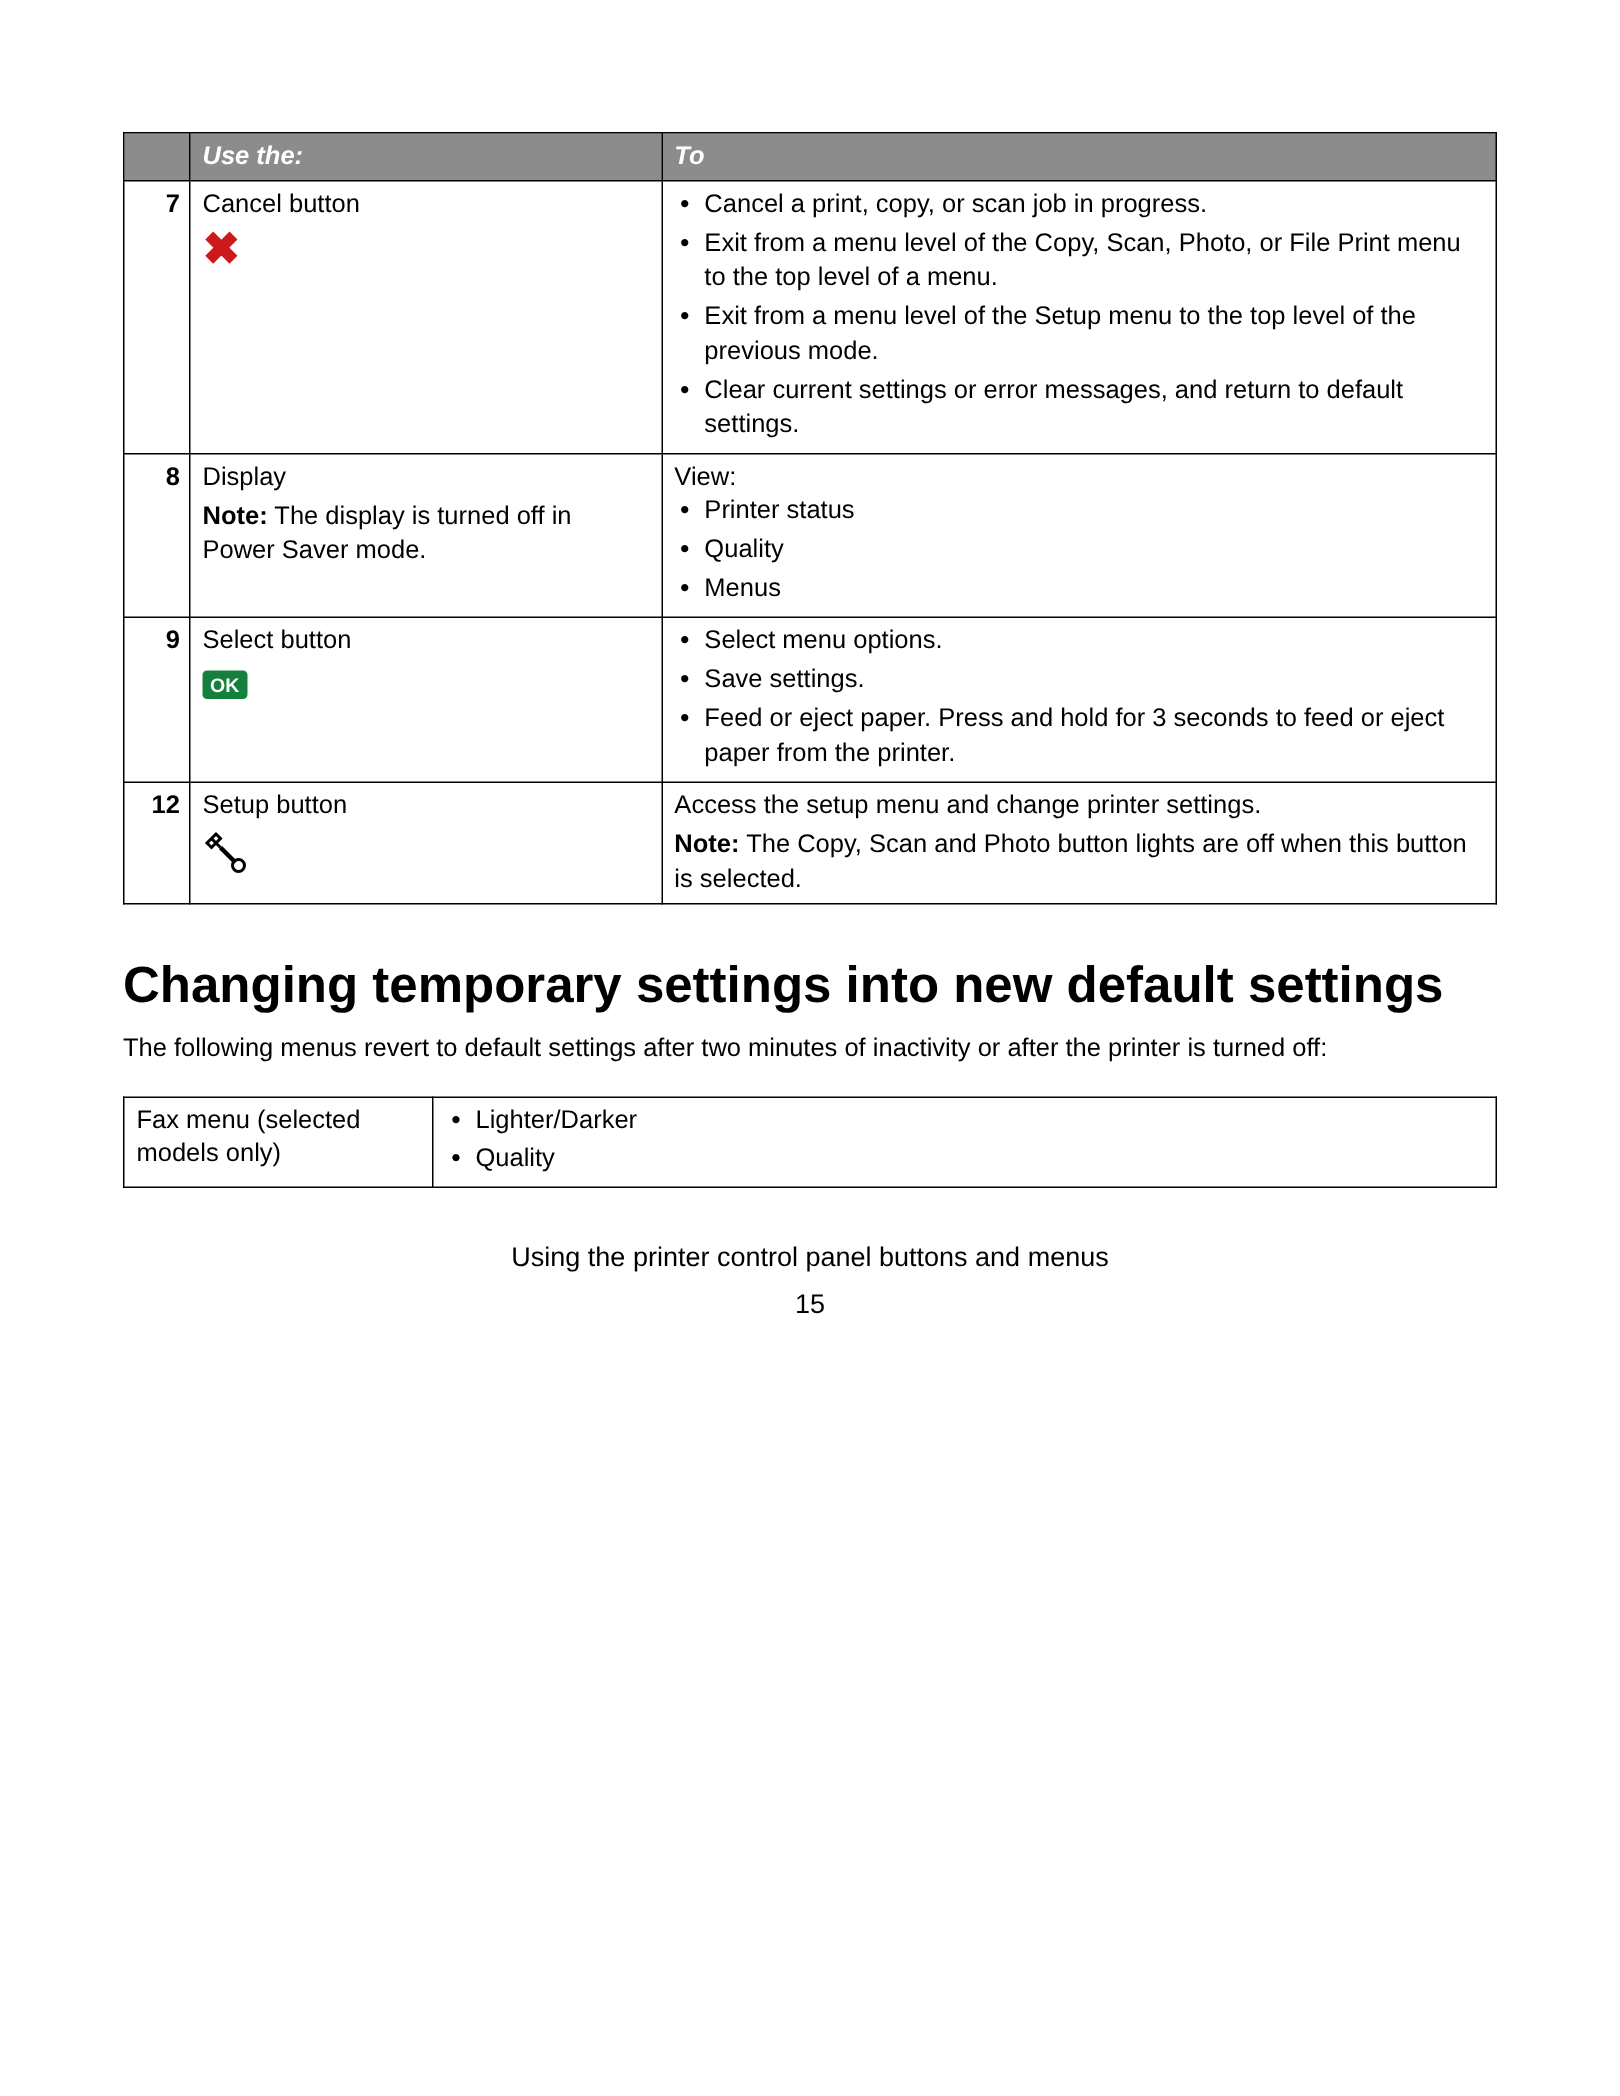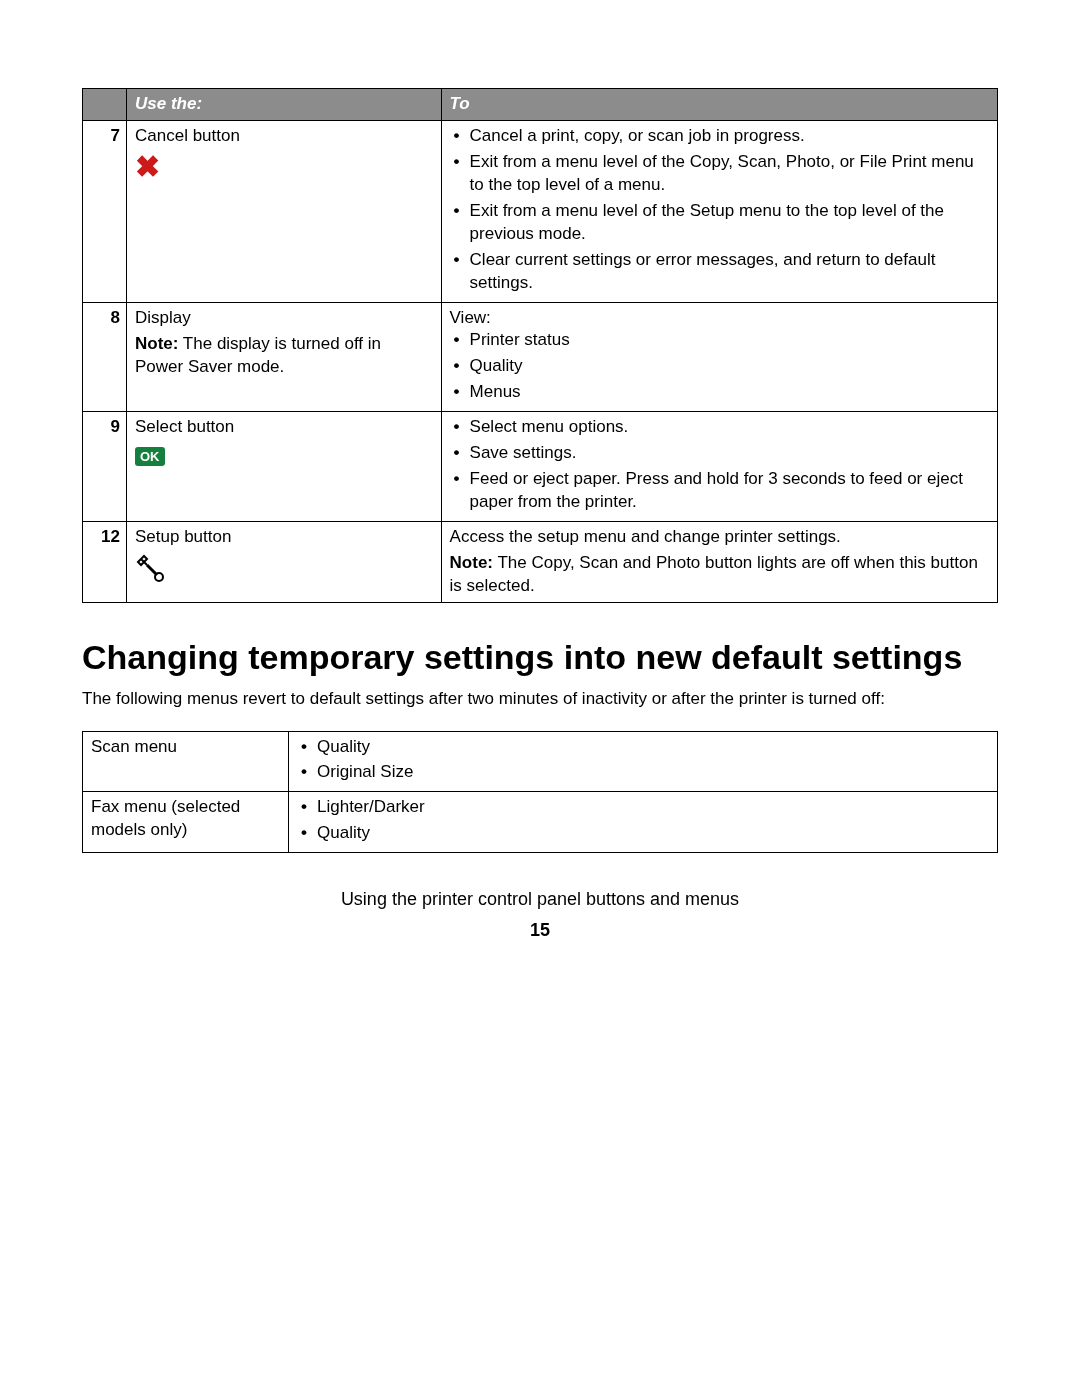--- a/index.html
+++ b/index.html
@@ -55,21 +55,21 @@
       margin: 6px 0 10px;
       line-height: 1.2;
     }
 
     .intro { margin-bottom: 20px; }
 
     .menu-col { width: 206px; }
 
     .footer { text-align: center; margin-top: 20px; }
     .footer-title { font-family: "Trebuchet MS", Arial, sans-serif; font-size: 18px; margin-bottom: 6px; }
-    .footer-page { font-weight: bold; font-size: 18px; }
+    .footer-page { font-weight: normal; font-size: 18px; }
 
     
     .icon-cancel { font-size: 30px; color: #cc1a1a; font-weight: bold; line-height: 1; display:block; margin-top:2px; }
     .icon-ok {
       display: inline-block;
       background: #15803d;
       color: #fff;
       font-size: 13px;
       font-weight: bold;
       padding: 3px 5px;
@@ -166,29 +166,20 @@
   </tbody>
 </table>
 
 <h1>Changing temporary settings into new default settings</h1>
 
 <p class="intro">The following menus revert to default settings after two minutes of inactivity or after the printer is turned off:</p>
 
 <table>
   <tbody>
     <tr>
-      <td class="menu-col">Scan menu</td>
-      <td>
-        <ul>
-          <li>Quality</li>
-          <li>Original Size</li>
-        </ul>
-      </td>
-    </tr>
-    <tr>
       <td class="menu-col">Fax menu (selected models only)</td>
       <td>
         <ul>
           <li>Lighter/Darker</li>
           <li>Quality</li>
         </ul>
       </td>
     </tr>
   </tbody>
 </table>

